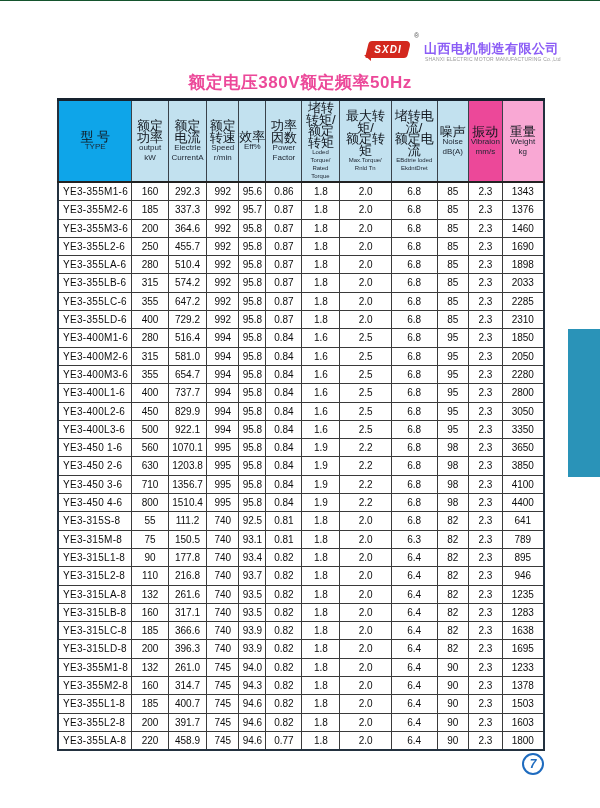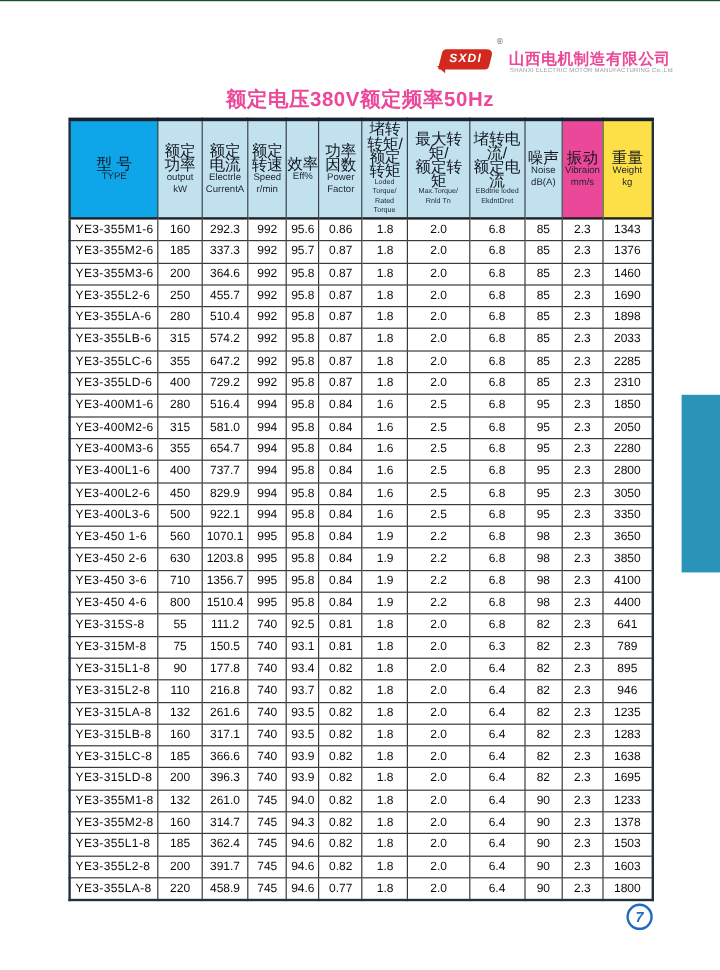--- a/index.html
+++ b/index.html
@@ -27,21 +27,21 @@
     border-left:7px solid transparent;
   }
   .logo-text{
     position:absolute;left:3px;top:2px;width:42px;
     text-align:center;color:#fff;font-size:10px;font-weight:bold;
     font-style:italic;letter-spacing:1px;line-height:14px;
   }
   .reg-mark{position:absolute;left:52px;top:0px;font-size:7px;color:#555;}
   .company-zh{
     position:absolute;left:62px;top:8px;width:140px;
-    font-size:13px;font-weight:bold;color:#ec4899;letter-spacing:0.5px;
+    font-size:13px;font-weight:bold;color:#8b5cf6;letter-spacing:0.5px;
     white-space:nowrap;
   }
   .company-en{
     position:absolute;left:63px;top:24px;width:140px;
     font-size:5px;color:#9a9a9a;letter-spacing:0.2px;white-space:nowrap;
   }
 
   
   .title{
     position:absolute;left:0;top:70px;width:600px;
@@ -193,21 +193,21 @@
           <th style="background: rgb(194, 225, 239);">
             <div class="h-zh">噪声</div>
             <div class="h-en">Noise</div>
             <div class="h-en">dB(A)</div>
           </th>
           <th style="background: #ec4899;">
             <div class="h-zh">振动</div>
             <div class="h-en">Vibraion</div>
             <div class="h-en">mm/s</div>
           </th>
-          <th style="background: #fde047;">
+          <th style="background: #f9a8d4;">
             <div class="h-zh">重量</div>
             <div class="h-en">Weight</div>
             <div class="h-en">kg</div>
           </th>
         </tr>
     </thead>
     <tbody id="spec-tbody">
         <tr>
           <td class="type-col">YE3-355M1-6</td>
           <td>160</td>
@@ -596,21 +596,21 @@
           <td>1.8</td>
           <td>2.0</td>
           <td>6.4</td>
           <td>90</td>
           <td>2.3</td>
           <td>1378</td>
         </tr>
         <tr>
           <td class="type-col">YE3-355L1-8</td>
           <td>185</td>
-          <td>362.4</td>
+          <td>400.7</td>
           <td>745</td>
           <td>94.6</td>
           <td>0.82</td>
           <td>1.8</td>
           <td>2.0</td>
           <td>6.4</td>
           <td>90</td>
           <td>2.3</td>
           <td>1503</td>
         </tr>

